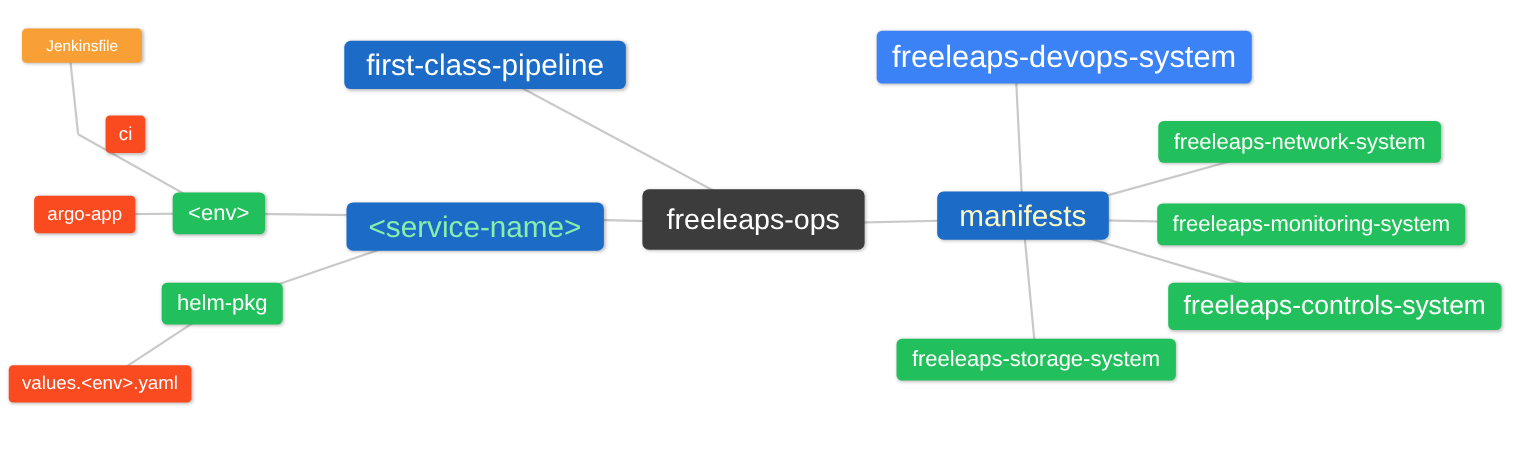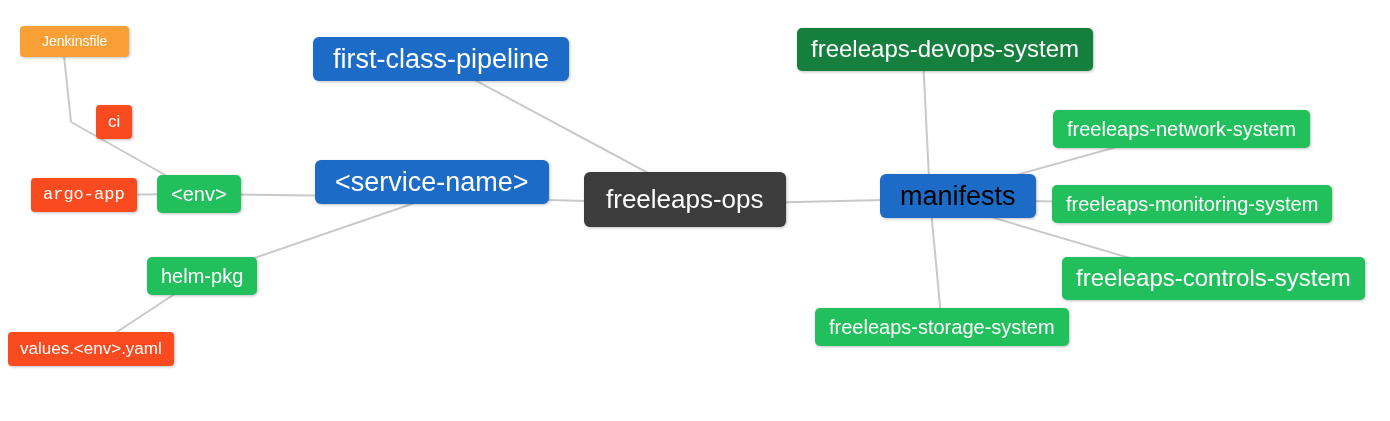--- a/index.html
+++ b/index.html
@@ -47,27 +47,27 @@
       <line x1="706" y1="204" x2="930" y2="199" stroke="#c9c9c9" stroke-width="2"></line>
       <line x1="930" y1="199" x2="922.5" y2="47" stroke="#c9c9c9" stroke-width="2"></line>
       <line x1="930" y1="199" x2="1181.5" y2="129" stroke="#c9c9c9" stroke-width="2"></line>
       <line x1="930" y1="199" x2="1192" y2="204" stroke="#c9c9c9" stroke-width="2"></line>
       <line x1="930" y1="199" x2="1190.5" y2="276" stroke="#c9c9c9" stroke-width="2"></line>
       <line x1="930" y1="199" x2="942" y2="327" stroke="#c9c9c9" stroke-width="2"></line>
     </svg>
   <div class="nodes-layer">
       <div class="node root" style="left: 584px; top: 172px; background: rgb(60, 60, 60); font-size: 26px; color: rgb(255, 255, 255);">freeleaps-ops</div>
       <div class="node branch" style="left: 313px; top: 37px; background: rgb(27, 107, 199); font-size: 27px; color: rgb(255, 255, 255);">first-class-pipeline</div>
-      <div class="node branch" style="left: 315px; top: 160px; background: rgb(27, 107, 199); font-size: 27px; color: #ffffff;">&lt;service-name&gt;</div>
-      <div class="node branch" style="left: 852px; top: 174px; background: rgb(27, 107, 199); font-size: 27px; color: #000000; margin-left: 28px;">manifests</div>
+      <div class="node branch" style="left: 315px; top: 184px; background: rgb(27, 107, 199); font-size: 27px; color: #86efac;">&lt;service-name&gt;</div>
+      <div class="node branch" style="left: 852px; top: 174px; background: rgb(27, 107, 199); font-size: 27px; color: #fef9c3;">manifests</div>
       <div class="node leaf" style="left: 157px; top: 175px; background: rgb(34, 192, 92); font-size: 20px; color: rgb(255, 255, 255);">&lt;env&gt;</div>
       <div class="node leaf" style="left: 147px; top: 257px; background: rgb(34, 192, 92); font-size: 20px; color: rgb(255, 255, 255);">helm-pkg</div>
       <div class="node sub" style="left: 53px; top: 105px; background: rgb(250, 74, 31); font-size: 17px; color: rgb(255, 255, 255); margin-left: 43px;">ci</div>
-      <div class="node sub" style="left: 31px; top: 178px; background: rgb(250, 74, 31); font-size: 17px; color: rgb(255, 255, 255); font-family: Liberation Mono, monospace;">argo-app</div>
+      <div class="node sub" style="left: 31px; top: 178px; background: rgb(250, 74, 31); font-size: 17px; color: rgb(255, 255, 255);">argo-app</div>
       <div class="node sub" style="left: 8px; top: 332px; background: rgb(250, 74, 31); font-size: 17px; color: rgb(255, 255, 255);">values.&lt;env&gt;.yaml</div>
       <div class="node sub2" style="left: 20px; top: 26px; background: rgb(248, 160, 54); font-size: 14px; color: rgb(255, 255, 255);">Jenkinsfile</div>
-      <div class="node leaf" style="left: 797px; top: 28px; background: #15803d; font-size: 24px; color: rgb(255, 255, 255);">freeleaps-devops-system</div>
+      <div class="node leaf" style="left: 797px; top: 28px; background: #3b82f6; font-size: 28px; color: rgb(255, 255, 255);">freeleaps-devops-system</div>
       <div class="node leaf" style="left: 1053px; top: 110px; background: rgb(34, 192, 92); font-size: 20px; color: rgb(255, 255, 255);">freeleaps-network-system</div>
       <div class="node leaf" style="left: 1052px; top: 185px; background: rgb(34, 192, 92); font-size: 20px; color: rgb(255, 255, 255);">freeleaps-monitoring-system</div>
       <div class="node leaf" style="left: 1062px; top: 257px; background: rgb(34, 192, 92); font-size: 24px; color: rgb(255, 255, 255);">freeleaps-controls-system</div>
       <div class="node leaf" style="left: 815px; top: 308px; background: rgb(34, 192, 92); font-size: 20px; color: rgb(255, 255, 255); text-align: center;">freeleaps-storage-system</div>
     </div>
 </div>
 
 </body></html>

